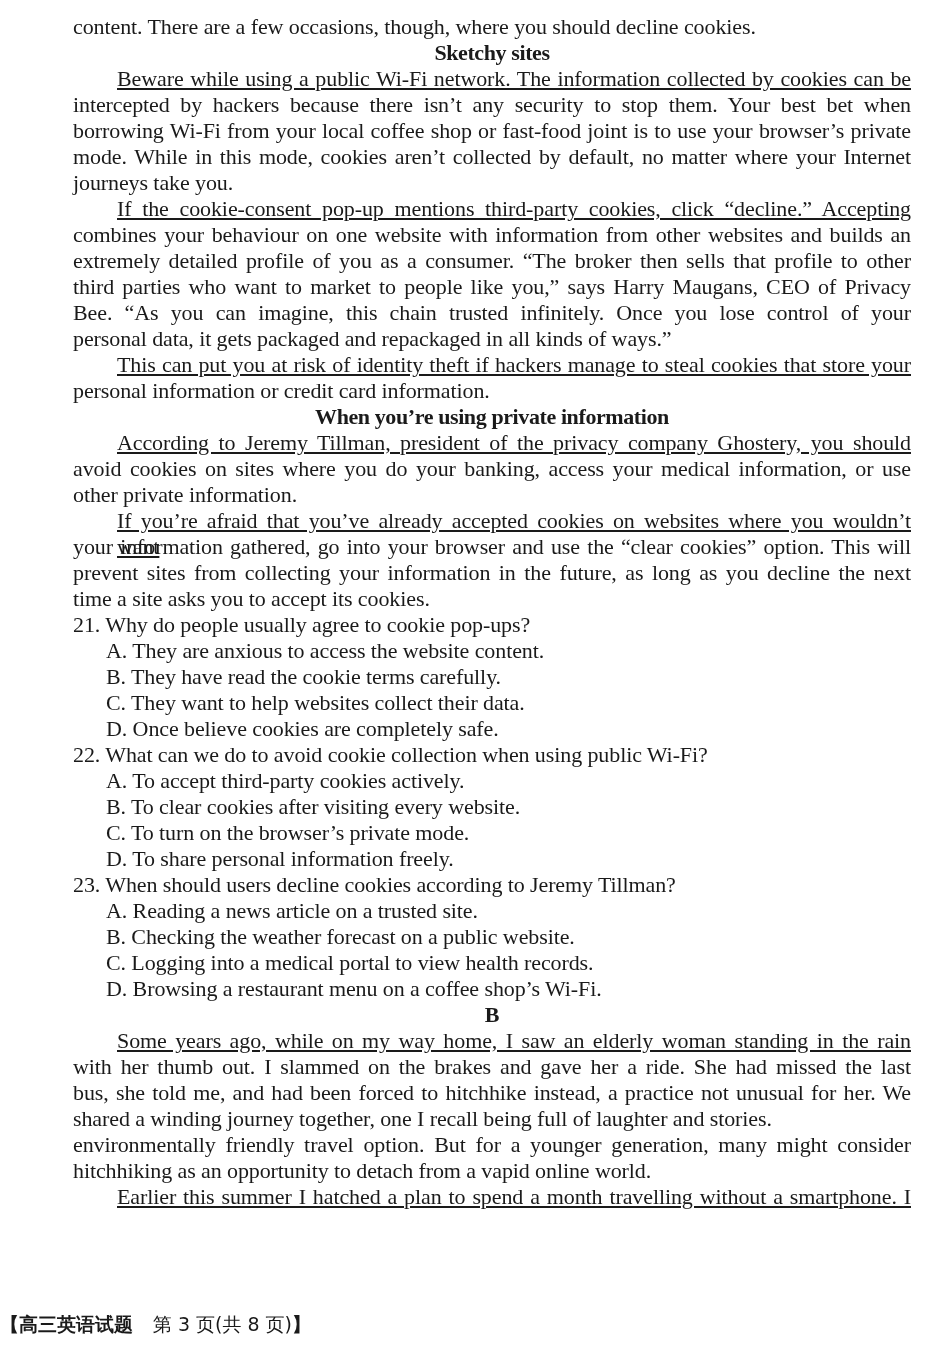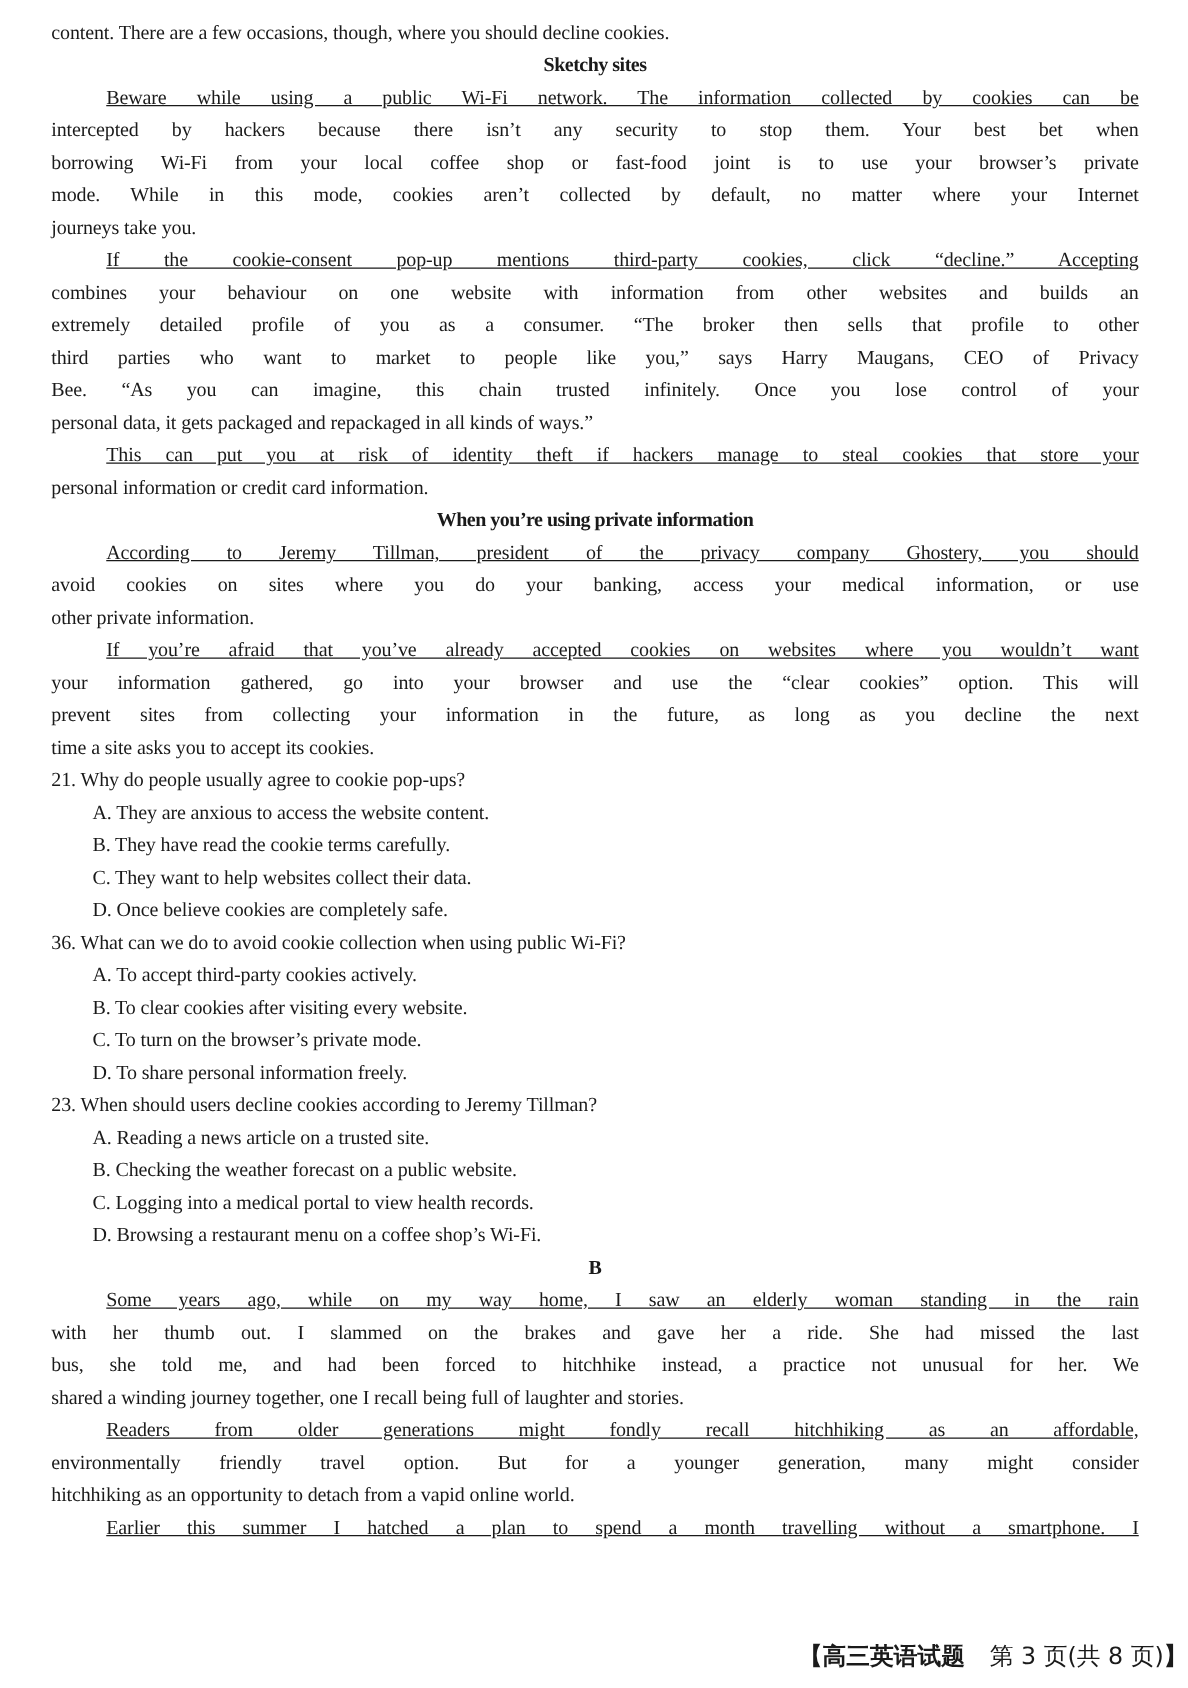--- a/index.html
+++ b/index.html
@@ -3,31 +3,31 @@
   <meta charset="utf-8">
   <style>
     html, body { margin: 0; padding: 0; background: #ffffff; }
     body {
       width: 950px; height: 1350px; position: relative; overflow: hidden;
       font-family: "Liberation Serif", "DejaVu Serif", serif;
       color: #1a1a1a;
     }
     .page { position: absolute; left: 41px; top: 14px; width: 870px; }
     .line {
-      font-size: 16px; line-height: 26px; height: 26px;
-      white-space: nowrap; letter-spacing: -0.1px;
+      font-size: 22px; line-height: 26px; height: 26px;
+      white-space: nowrap; letter-spacing: -0.1px; margin-left: 32px;
     }
     .just { text-align: justify; text-align-last: justify; white-space: normal; }
     .indent { padding-left: 44px; text-decoration: underline; }
     .heading { font-weight: bold; font-family: "Liberation Serif", serif; letter-spacing: -0.4px; text-align: center; }
     .opt { padding-left: 33px; }
     .center { text-align: center; font-weight: bold; }
     .footer {
       position: absolute; left: 0; width: 950px; top: 1312px;
-      text-align: right; font-size: 19px; font-weight: bold;
+      text-align: left; font-size: 19px; font-weight: bold;
       font-family: "DejaVu Sans", sans-serif; letter-spacing: 0px;
     }
     .footer .light { font-weight: normal; }
   </style>
 </head>
 <body>
 
 <div class="page">
   <div class="line">content. There are a few occasions, though, where you should decline cookies.</div>
 
@@ -59,21 +59,21 @@
   <div class="line">
     <span>21.</span>
     <span>Why do people usually agree to cookie pop-ups?</span>
   </div>
   <div class="line opt">A. They are anxious to access the website content.</div>
   <div class="line opt">B. They have read the cookie terms carefully.</div>
   <div class="line opt">C. They want to help websites collect their data.</div>
   <div class="line opt">D. Once believe cookies are completely safe.</div>
 
   <div class="line">
-    <span>36.</span>
+    <span>22.</span>
     <span>What can we do to avoid cookie collection when using public Wi-Fi?</span>
   </div>
   <div class="line opt">A. To accept third-party cookies actively.</div>
   <div class="line opt">B. To clear cookies after visiting every website.</div>
   <div class="line opt">C. To turn on the browser’s private mode.</div>
   <div class="line opt">D. To share personal information freely.</div>
 
   <div class="line">
     <span>23.</span>
     <span>When should users decline cookies according to Jeremy Tillman?</span>
@@ -81,21 +81,20 @@
   <div class="line opt">A. Reading a news article on a trusted site.</div>
   <div class="line opt">B. Checking the weather forecast on a public website.</div>
   <div class="line opt">C. Logging into a medical portal to view health records.</div>
   <div class="line opt">D. Browsing a restaurant menu on a coffee shop’s Wi-Fi.</div>
 
   <div class="line center">B</div>
   <div class="line just indent">Some years ago, while on my way home, I saw an elderly woman standing in the rain</div>
   <div class="line just">with her thumb out. I slammed on the brakes and gave her a ride. She had missed the last</div>
   <div class="line just">bus, she told me, and had been forced to hitchhike instead, a practice not unusual for her. We</div>
   <div class="line">shared a winding journey together, one I recall being full of laughter and stories.</div>
-  <div class="line just indent">Readers from older generations might fondly recall hitchhiking as an affordable,</div>
   <div class="line just">environmentally friendly travel option. But for a younger generation, many might consider</div>
   <div class="line">hitchhiking as an opportunity to detach from a vapid online world.</div>
   <div class="line just indent">Earlier this summer I hatched a plan to spend a month travelling without a smartphone. I</div>
 </div>
 
 <div class="footer">
   <span>【</span><span>高三英语试题</span>&nbsp;&nbsp;&nbsp;<span class="light">第 3 页(共 8 页)</span><span>】</span>
 </div>
 
 </body></html>

